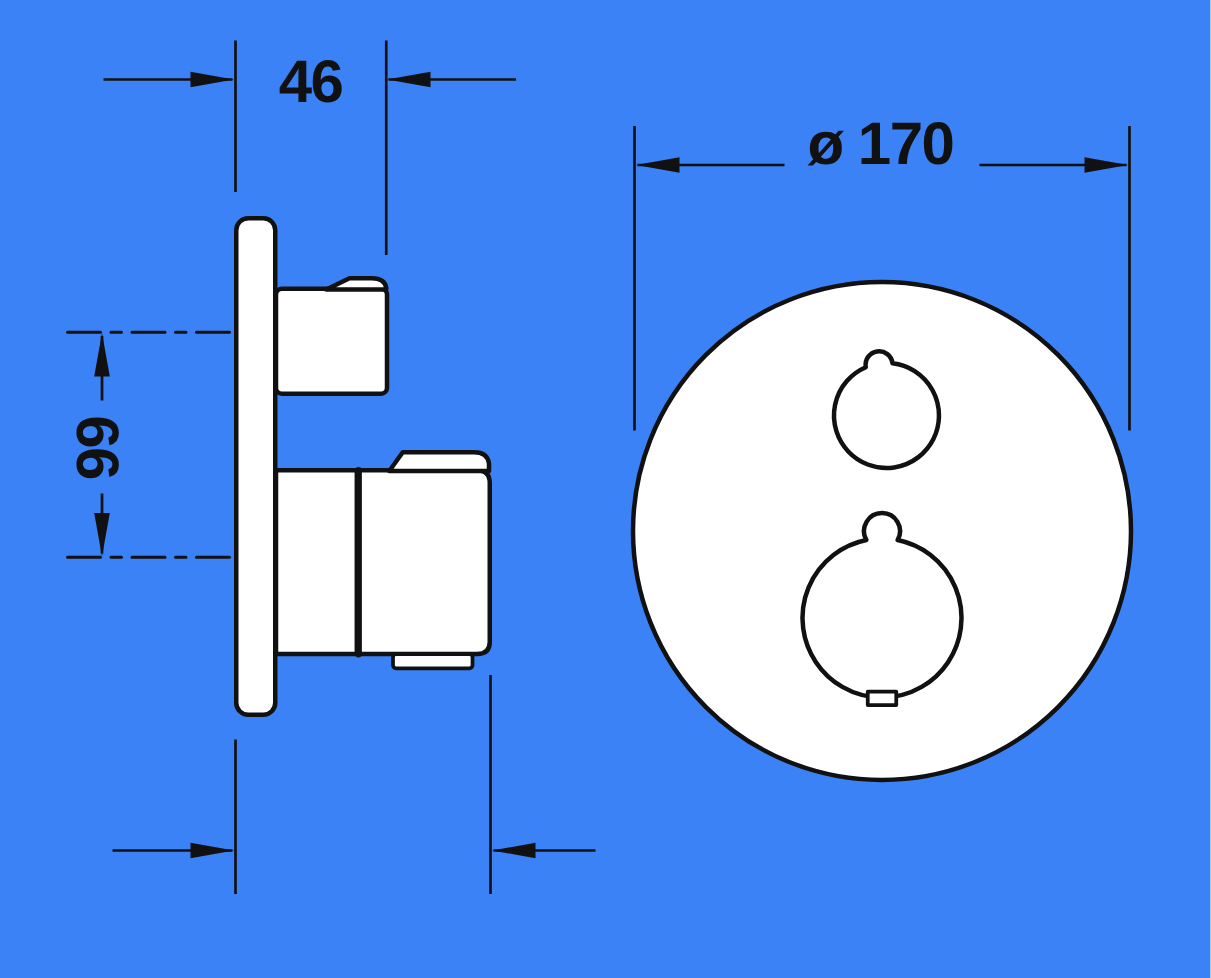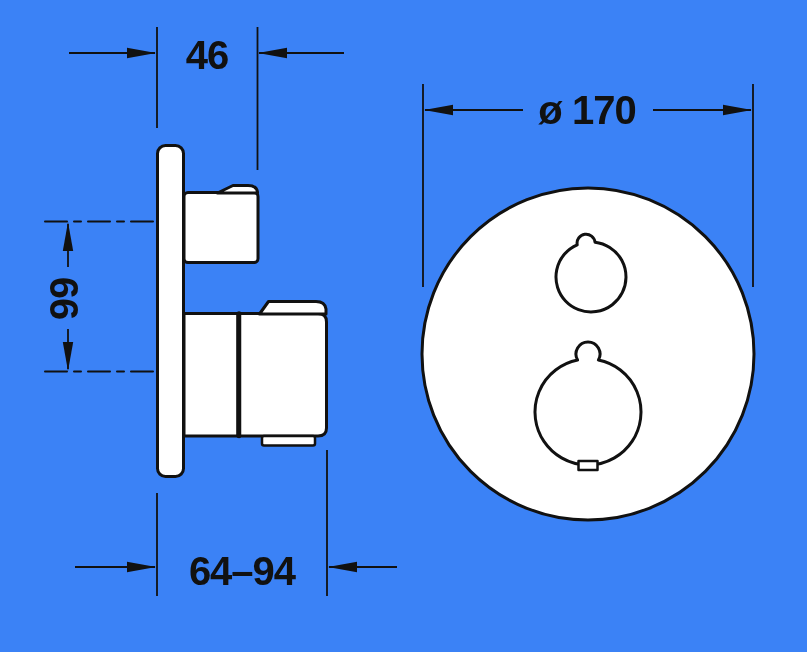--- a/index.html
+++ b/index.html
@@ -86,17 +86,16 @@
       <polygon stroke="none" points="424,110 453,104.8 453,115.2"></polygon>
       <line x1="653" y1="110" x2="751" y2="110"></line>
       <polygon stroke="none" points="752,110 723,104.8 723,115.2"></polygon>
     </g>
   </svg>
 
   <div class="dim-label" style="left:147px;top:32px;width:120px;height:46px;">46</div>
 
   <div class="dim-label rot90" style="left:4px;top:275px;width:120px;height:46px;">66</div>
 
-  <div class="dim-label" style="left:137px;top:548px;width:210px;height:46px;">64–94</div>
 
-  <div class="dim-label" style="left:482px;top:87px;width:210px;height:46px;">ø 170</div>
+  <div class="dim-label" style="left:482px;top:73px;width:210px;height:46px;">ø 170</div>
 
 </div>
 
 </body></html>

